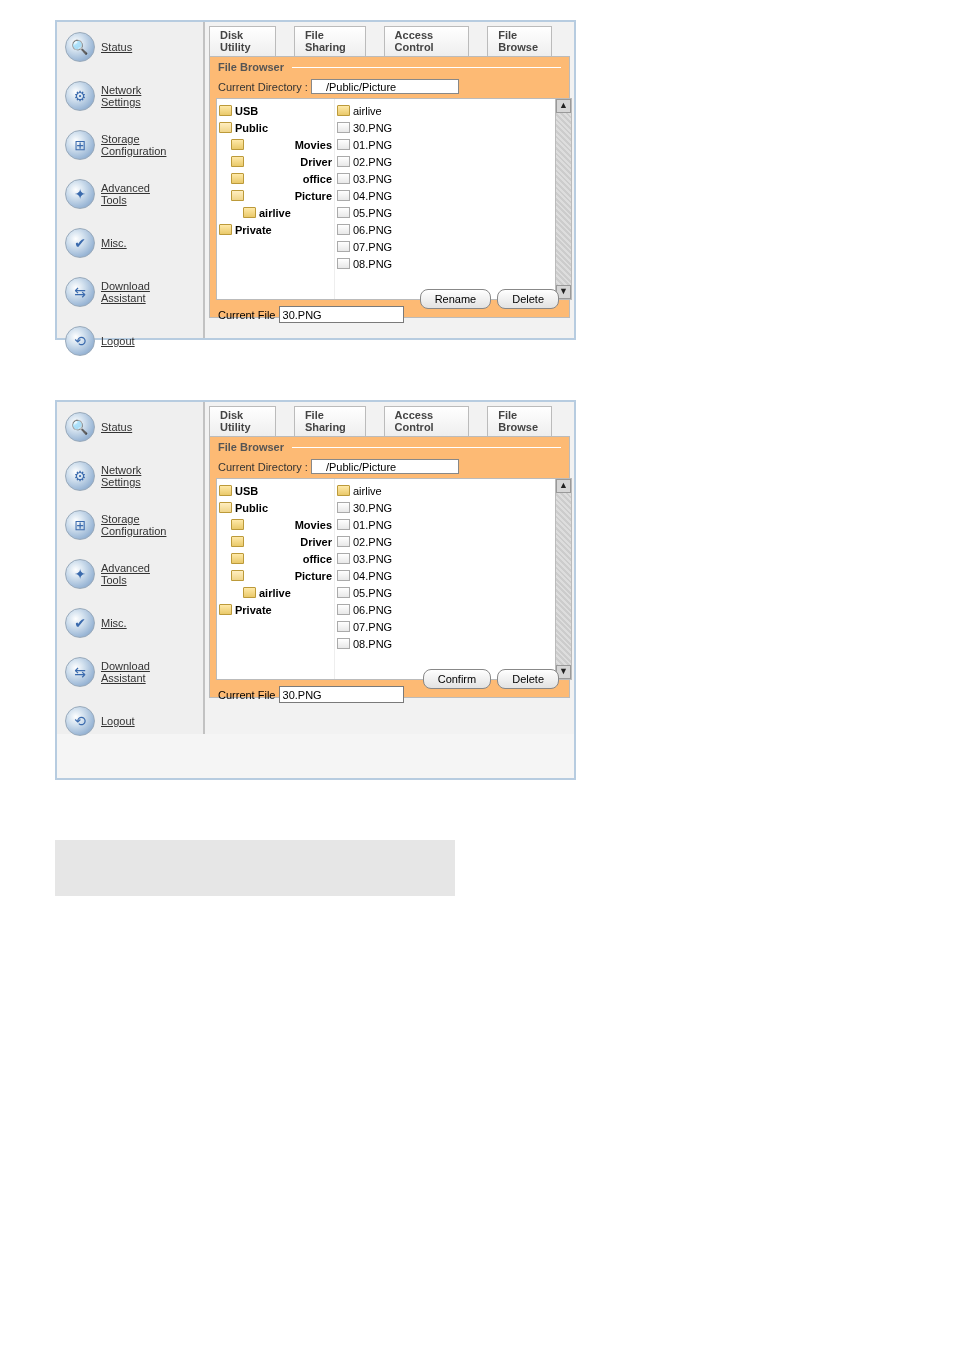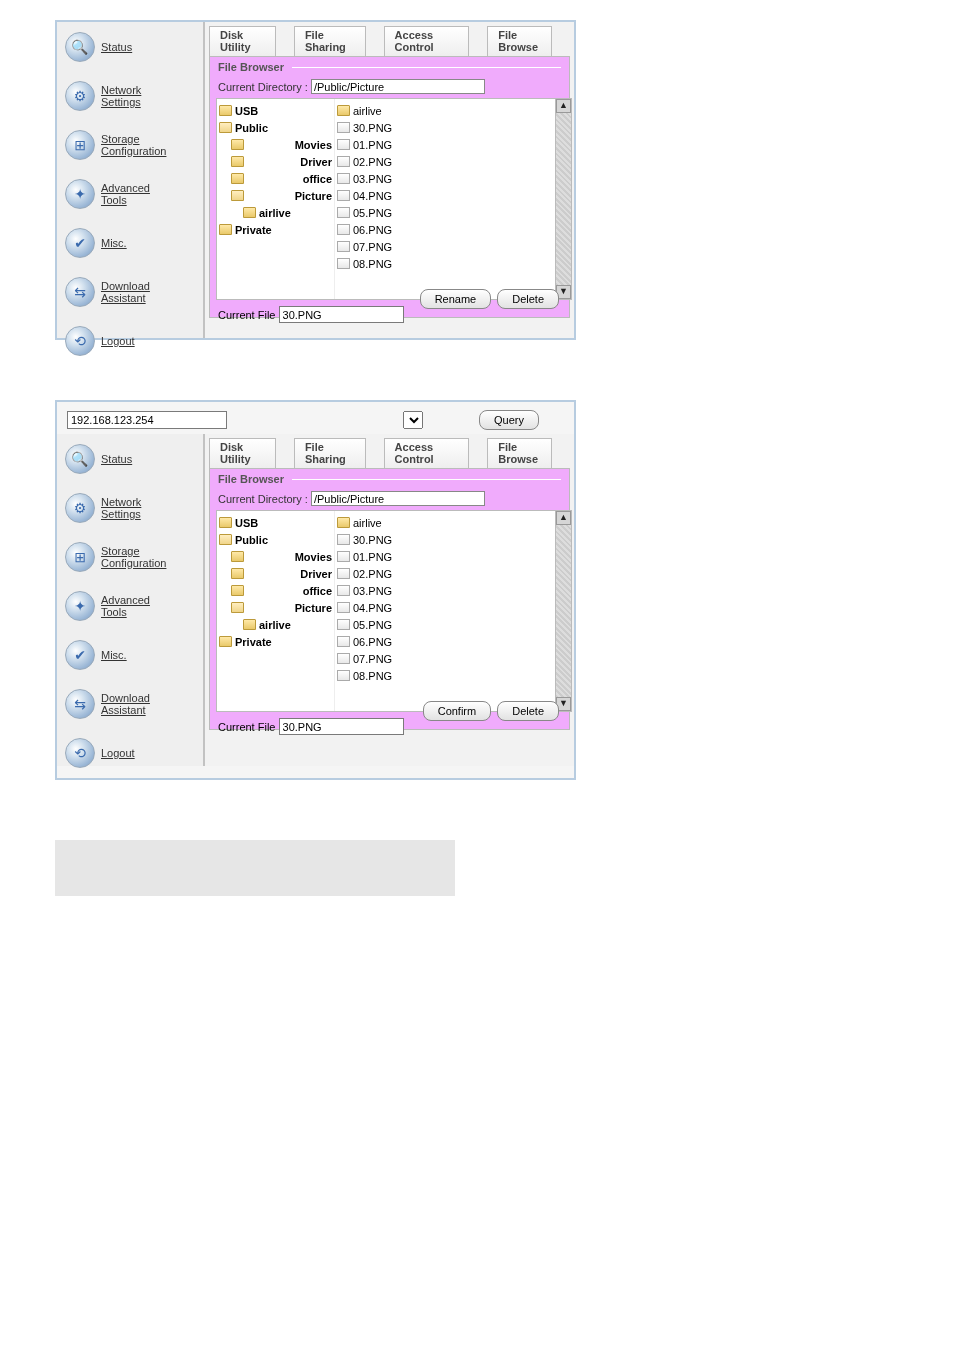--- a/index.html
+++ b/index.html
@@ -83,39 +83,39 @@
     .tabs { display:flex; }
     .tab {
       font-size:11px; font-weight:bold; color:#444;
       padding:2px 10px 3px 10px;
       border:1px solid #bbb; border-bottom:none;
       background:linear-gradient(#fff,#eee);
       margin-right:18px;
     }
     .tab.partial{padding-right:4px;}
     .panelbody {
-      border:1px solid #bbb; background:#f0abfc;
+      border:1px solid #bbb; background:#fdba74;
       height:262px; position:relative;
       padding:2px 6px;
     }
 
     .fieldset-lbl {
       font-size:11px; font-weight:bold; color:#555;
       margin:2px 0 1px 2px;
     }
     .hr {
       height:1px; background:#e8e8e8; border-bottom:1px solid #fff;
       margin:0 2px 4px 80px;
       position:relative; top:-7px;
       margin-left:76px;
     }
 
     .dirrow {font-size:11px; color:#333; margin:0 0 4px 2px; }
     .dirrow input {
-      width:174px;height:15px;font-size:11px;padding:0 2px;border:1px solid #888;background:#fff;
+      width:148px;height:15px;font-size:11px;padding:0 14px;border:1px solid #888;background:#fff;
     }
 
     .browser {
       display:flex; width:356px; height:202px;
       border:1px solid #bbb;
       background:#fff;
       position:relative;
     }
     .treecol { width:118px; border-right:1px solid #eee; padding:3px 2px; font-size:11px; overflow:hidden;}
     .filecol { flex:1; padding:3px 2px; font-size:11px; overflow:hidden;}
@@ -287,25 +287,20 @@
         <div class="btnrow">
           <button class="actionbtn">Rename</button>
           <button class="actionbtn">Delete</button>
         </div>
       </div>
     </div>
   </div>
 </div>
 
 <div class="window" style="height:380px">
-  <div class="addrrow">
-    <input type="text" value="192.168.123.254" style="">
-    <select><option></option></select>
-    <button class="querybtn" style="margin-left:50px">Query</button>
-  </div>
   <div class="app" style="height:332px">
     <div class="sidebar" id="sb2">
         <div class="sideitem">
           <div class="sideicon">🔍</div>
           <span class="lbl">Status</span>
         </div>
         <div class="sideitem">
           <div class="sideicon">⚙</div>
           <span class="lbl">Network<br>Settings</span>
         </div>

